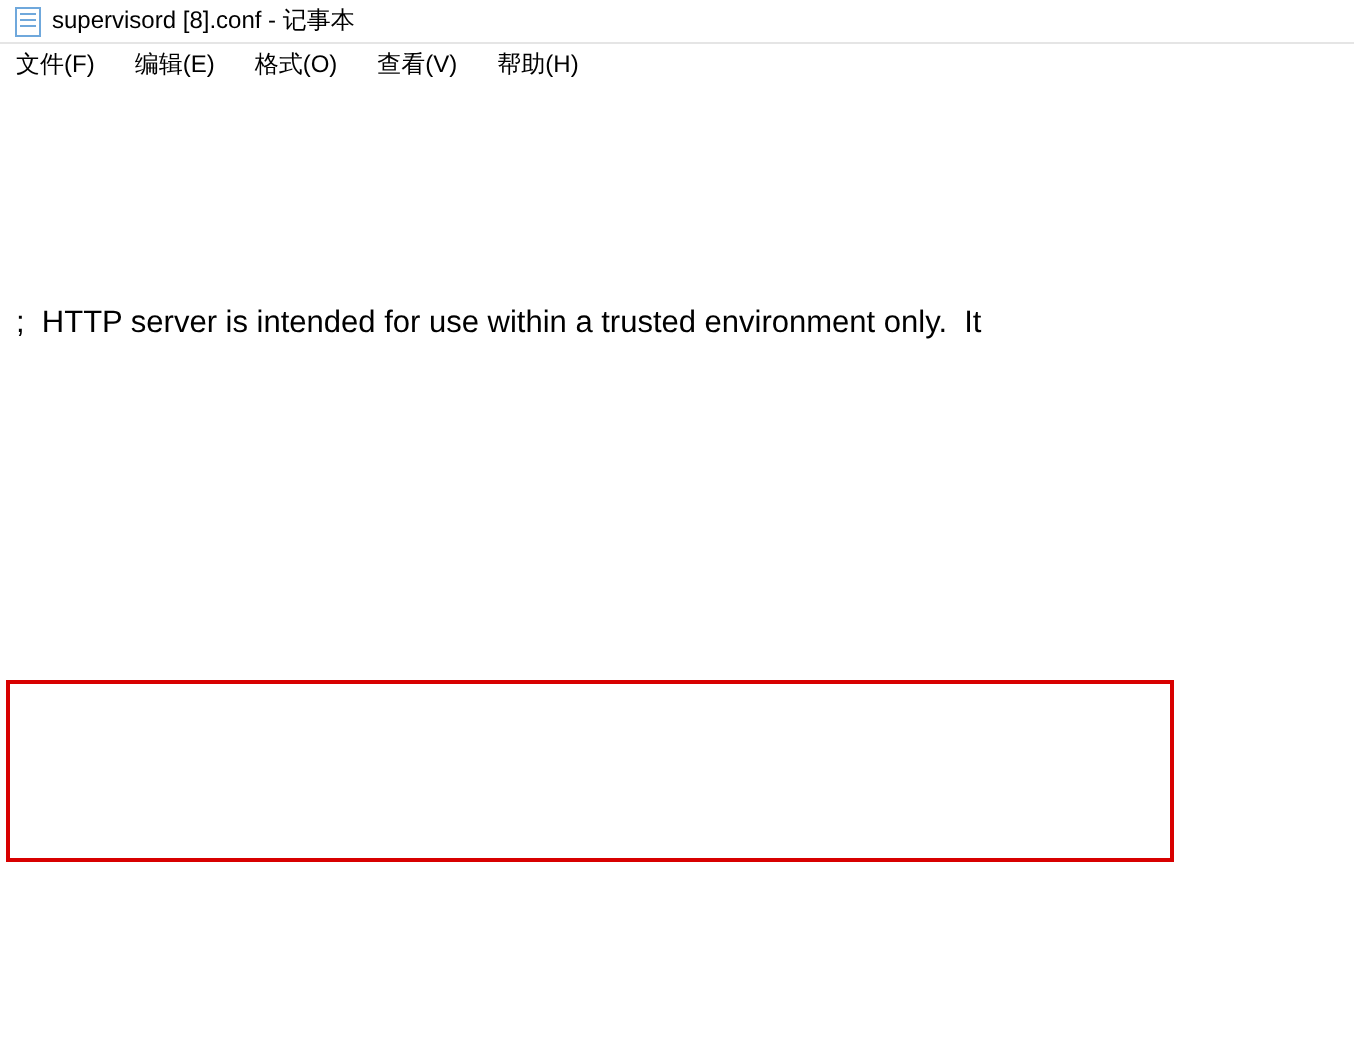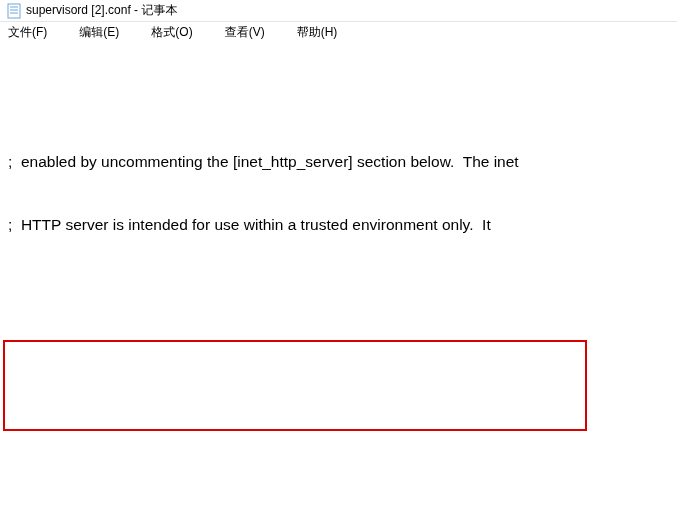--- a/index.html
+++ b/index.html
@@ -34,21 +34,21 @@
     font-size: 12px;
     color: #000;
   }
   .menu-bar {
     display: flex;
     align-items: center;
     height: 20px;
     padding: 0 4px;
     background: #ffffff;
     box-sizing: border-box;
-    gap: 24px;
+    gap: 12px;
   }
   .menu-item {
     font-size: 12px;
     color: #000;
     padding: 0 4px;
     cursor: default;
   }
   .editor {
     position: relative;
     padding: 4px 8px 8px 8px;
@@ -73,34 +73,33 @@
 
 <div class="title-bar">
   <span class="icon">
     <svg width="16" height="16" viewBox="0 0 16 16">
       <rect x="2" y="1" width="12" height="14" fill="#fff" stroke="#6fa8dc" stroke-width="1"></rect>
       <line x1="4" y1="4" x2="12" y2="4" stroke="#6fa8dc" stroke-width="1"></line>
       <line x1="4" y1="7" x2="12" y2="7" stroke="#6fa8dc" stroke-width="1"></line>
       <line x1="4" y1="10" x2="12" y2="10" stroke="#6fa8dc" stroke-width="1"></line>
     </svg>
   </span>
-  <span class="title-text">supervisord [2].conf - 记事本</span>
+  <span class="title-text">supervisord [8].conf - 记事本</span>
 </div>
 
 <div class="menu-bar">
   <span class="menu-item">文件(F)</span>
   <span class="menu-item">编辑(E)</span>
   <span class="menu-item">格式(O)</span>
   <span class="menu-item">查看(V)</span>
   <span class="menu-item">帮助(H)</span>
 </div>
 
 <div class="editor">
   <div class="blank"></div>
-  <div class="line">;  enabled by uncommenting the [inet_http_server] section below.  The inet</div>
   <div class="line">;  HTTP server is intended for use within a trusted environment only.  It</div>
   
   
   
   
   
   
   
   
   

